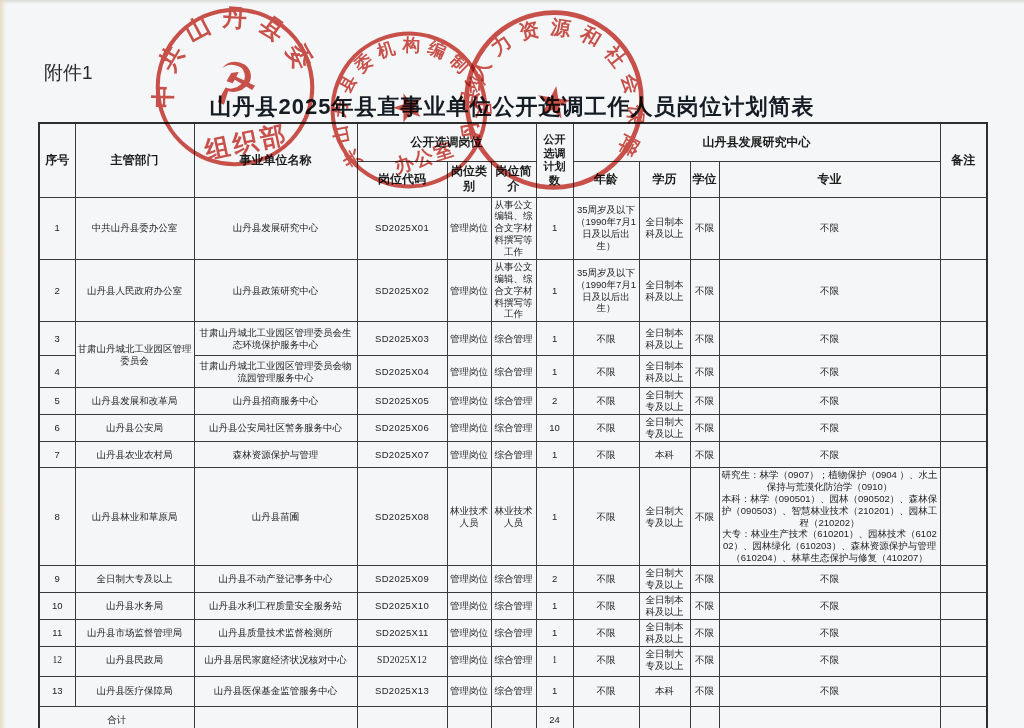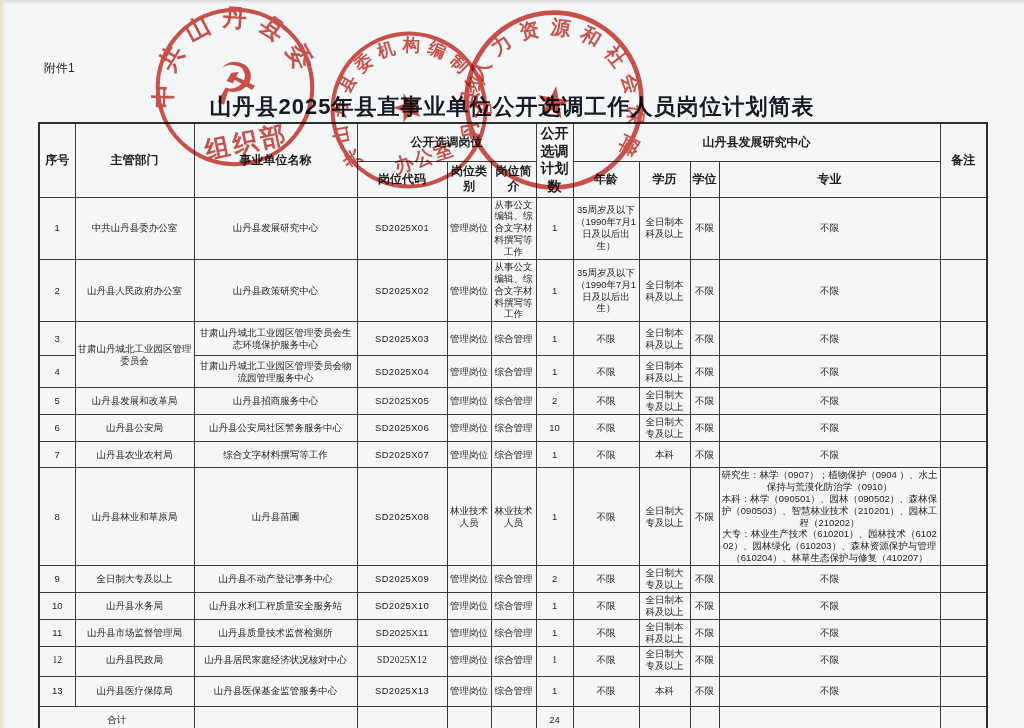--- a/index.html
+++ b/index.html
@@ -7,21 +7,21 @@
     width:1024px;height:728px;overflow:hidden;
     font-family:"Liberation Sans","DejaVu Sans",sans-serif;
     background:#f3f5f6;position:relative;color:#1f1f1f;
   }
   .page{
     position:absolute;inset:0;
     background:linear-gradient(90deg,#e7dcc4 0px,rgba(243,245,246,0) 6px),
                linear-gradient(180deg,#d9dad6 0px,rgba(243,245,246,0) 4px),
                #f4f6f7;
   }
-  .attach{position:absolute;left:44px;top:60px;font-size:12px;color:#2a2a2a;}
+  .attach{position:absolute;left:44px;top:60px;font-size:19px;color:#2a2a2a;}
   .title{
     position:absolute;left:38px;top:92px;width:948px;text-align:center;
     font-size:22px;font-weight:bold;color:#161c24;letter-spacing:1px;
   }
   
   table.main{
     position:absolute;left:38px;top:122px;border-collapse:collapse;
     table-layout:fixed;width:948px;background:transparent;
   }
   table.main th,table.main td{
@@ -68,21 +68,21 @@
       <col style="width:29px">
         <col style="width:221px">
         <col style="width:47px">
     </colgroup>
     <thead>
       <tr style="height:38px">
         <th rowspan="2">序号</th>
         <th rowspan="2">主管部门</th>
         <th rowspan="2">事业单位名称</th>
         <th colspan="3">公开选调岗位</th>
-        <th rowspan="2" style="font-size:14px">公开选调计划数</th>
+        <th rowspan="2" style="font-size:11px">公开选调计划数</th>
         <th colspan="4">山丹县发展研究中心</th>
         <th rowspan="2">备注</th>
       </tr>
       <tr style="height:36px">
         <th>岗位代码</th>
         <th>岗位类别</th>
         <th>岗位简介</th>
         <th>年龄</th>
         <th>学历</th>
         <th>学位</th>
@@ -169,21 +169,21 @@
           <td>10</td>
           <td>不限</td>
           <td>全日制大专及以上</td>
           <td>不限</td>
           <td>不限</td>
           <td></td>
         </tr>
         <tr style="height: 26px;">
           <td>7</td>
           <td>山丹县农业农村局</td>
-          <td>综合文字材料撰写等工作</td>
+          <td>森林资源保护与管理</td>
           <td class="c-code">SD2025X07</td>
           <td>管理岗位</td>
           <td>综合管理</td>
           <td>1</td>
           <td>不限</td>
           <td>本科</td>
           <td>不限</td>
           <td>不限</td>
           <td></td>
         </tr>

